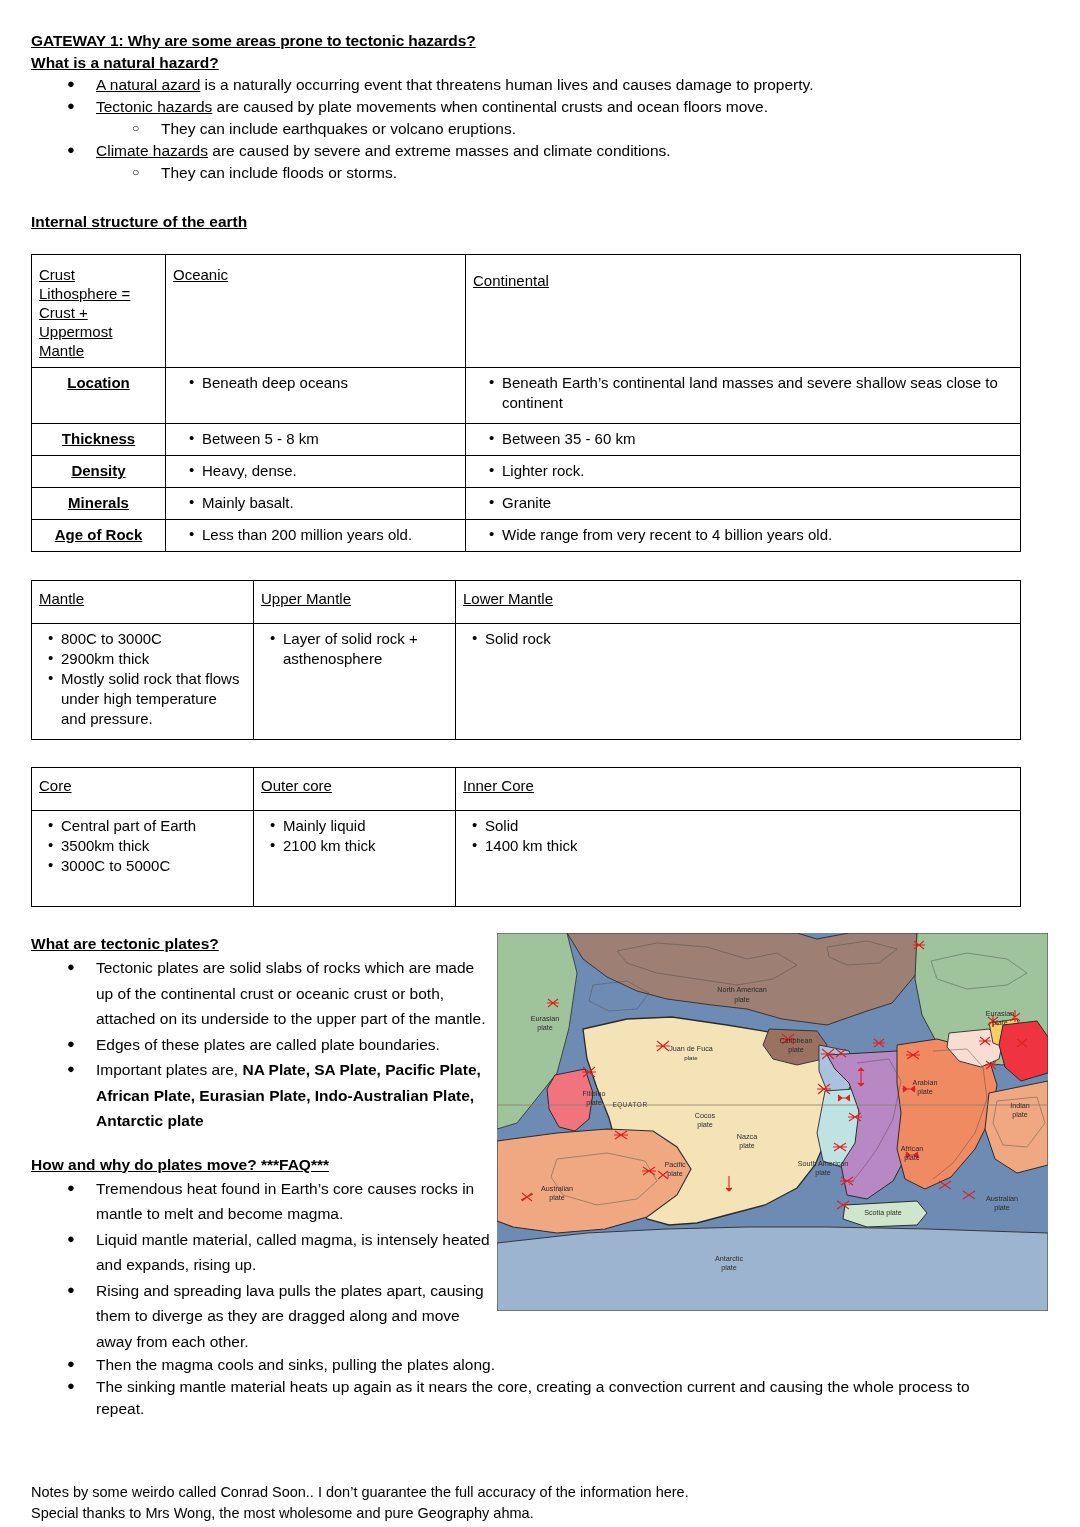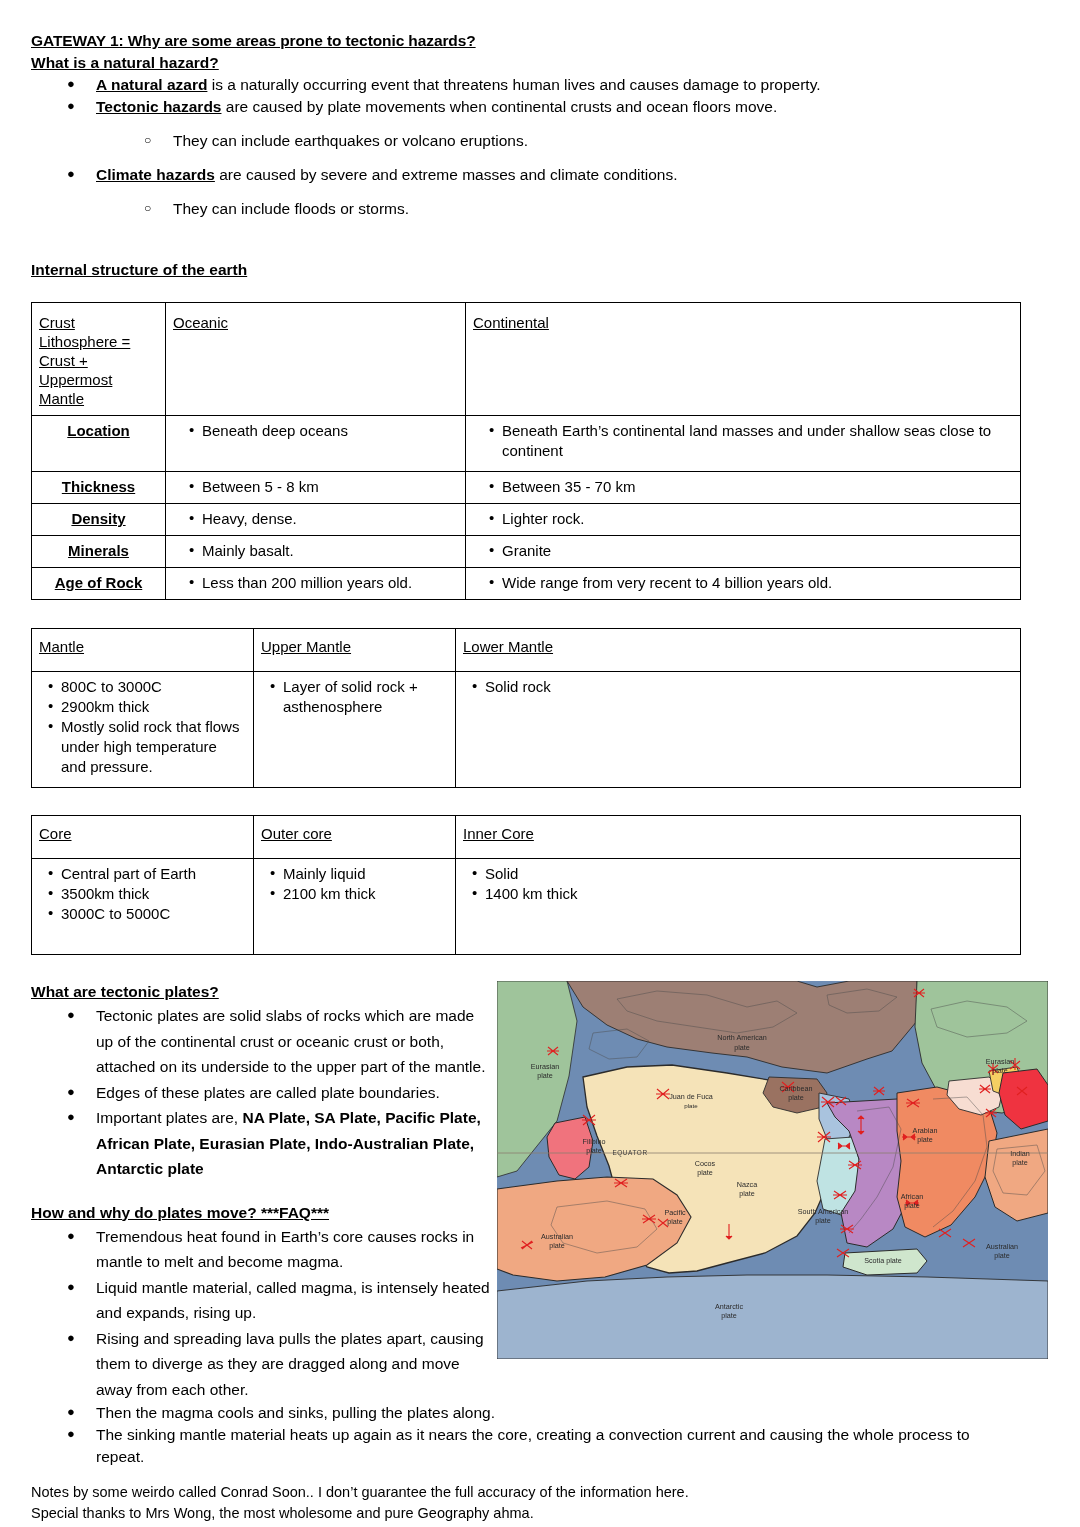--- a/index.html
+++ b/index.html
@@ -56,38 +56,38 @@
     margin: 0;
   }
   ul.lvl1 > li::before {
     content: "\25CF";
     position: absolute;
     left: 0;
     top: -1px;
     font-size: 13px;
   }
   ul.lvl2 {
-    margin: 12px;
+    margin: 0;
     padding-left: 36px;
     list-style: none;
   }
   ul.lvl2 > li {
     position: relative;
     font-size: 15.5px;
     line-height: 22px;
     padding-left: 29px;
   }
   ul.lvl2 > li::before {
     content: "\25CB";
     position: absolute;
     left: 0;
     top: -1px;
     font-size: 12px;
   }
-  .bu { font-weight: bold; text-decoration: underline; margin-top: 25px; }
+  .bu { font-weight: normal; text-decoration: underline; margin-top: 25px; }
   .b { font-weight: bold; }
 
   
   table.gtab {
     border-collapse: collapse;
     table-layout: fixed;
     width: 989px;
     border: 1.3px solid #000;
   }
   table.gtab td {
@@ -212,45 +212,45 @@
             <col style="width:555px">
           </colgroup>
     <tbody>
       <tr>
         <td class="hdr" style="height:96px;line-height:19px;padding-top:10px;"><span style="white-space:pre-line">Crust
 Lithosphere =
 Crust +
 Uppermost
 Mantle</span></td>
         <td class="hdr" style="padding-top:10px">Oceanic</td>
-        <td class="hdr" style="padding-top:10px">Continental</td>
+        <td class="hdr" style="padding-top:16px">Continental</td>
       </tr>
       <tr>
         <td class="rowlbl" style="height:44px">Location</td>
         <td>
                 <ul class="cellul">
                   <li>Beneath deep oceans</li>
                 </ul>
               </td>
         <td>
                 <ul class="cellul">
-                  <li>Beneath Earth’s continental land masses and under shallow seas close to continent</li>
+                  <li>Beneath Earth’s continental land masses and severe shallow seas close to continent</li>
                 </ul>
               </td>
       </tr>
       <tr>
         <td class="rowlbl">Thickness</td>
         <td>
                 <ul class="cellul">
                   <li>Between 5 - 8 km</li>
                 </ul>
               </td>
         <td>
                 <ul class="cellul">
-                  <li>Between 35 - 70 km</li>
+                  <li>Between 35 - 60 km</li>
                 </ul>
               </td>
       </tr>
       <tr>
         <td class="rowlbl">Density</td>
         <td>
                 <ul class="cellul">
                   <li>Heavy, dense.</li>
                 </ul>
               </td>

